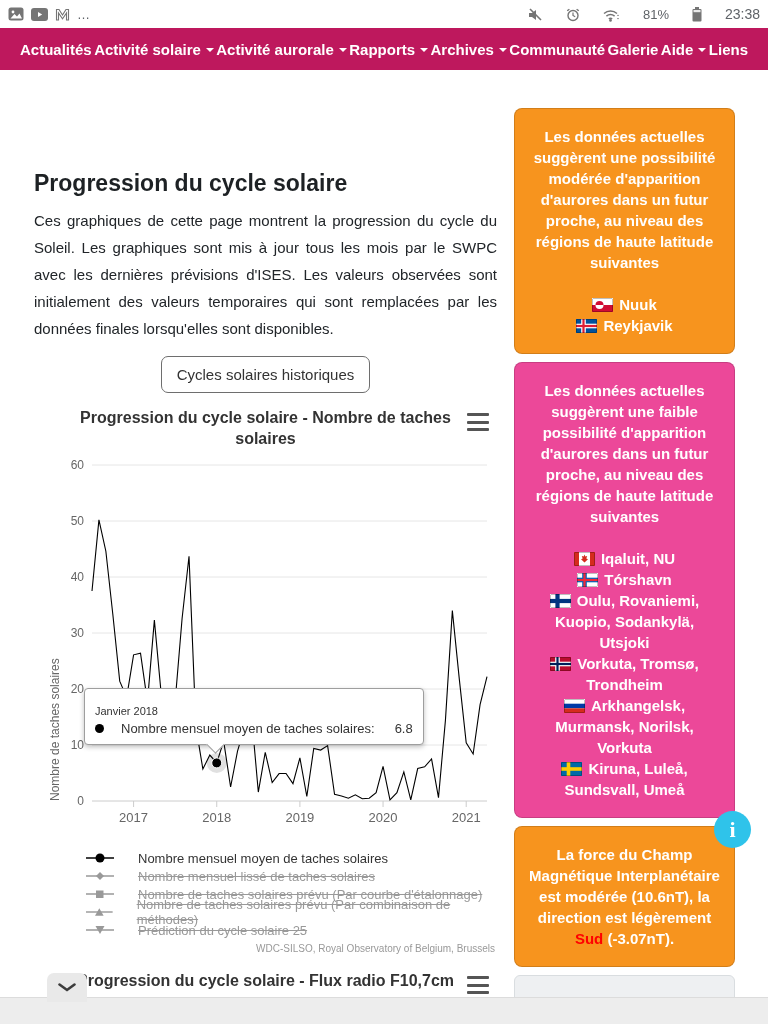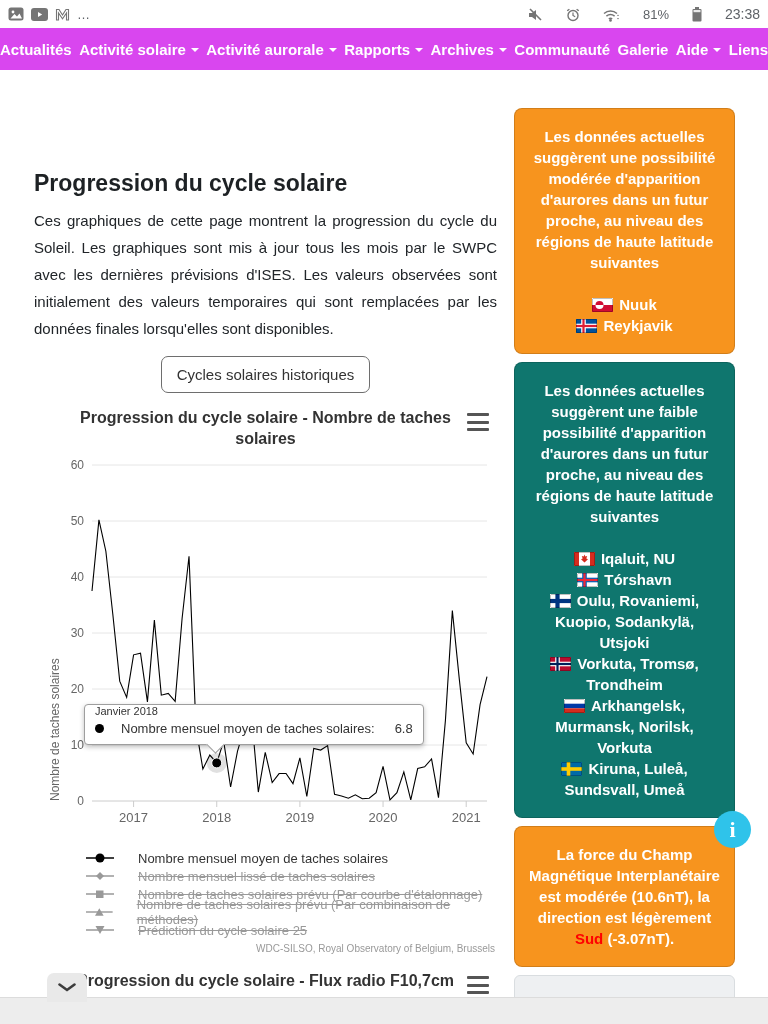--- a/index.html
+++ b/index.html
@@ -7,22 +7,22 @@
        font-family:"Liberation Sans", sans-serif;color:#212529;}
   
   .statusbar{height:28px;background:#fff;display:flex;align-items:center;
              padding:0 8px;color:#70757a;font-size:13px;}
   .sb-left{display:flex;align-items:center;gap:7px;flex:1;}
   .sb-right{display:flex;align-items:flex-end;gap:23px;}
   .sb-ico{display:inline-flex;align-items:center;}
   .sb-txt{color:#5f6368;font-size:13px;}
   .sb-time{color:#5f6368;font-size:14px;}
   
-  .navbar{height:42px;background:#d946ef;display:flex;align-items:center;
-          justify-content:space-between;padding:0 0;}
+  .navbar{height:42px;background:#be185d;display:flex;align-items:center;
+          justify-content:space-between;padding:0 20px;}
   .nav-item{color:#fff;font-size:15px;font-weight:700;display:flex;align-items:center;
             gap:5px;cursor:pointer;white-space:nowrap;}
   .caret{width:0;height:0;border-left:4px solid transparent;border-right:4px solid transparent;
          border-top:4px solid #fff;display:inline-block;margin-top:2px;}
   
   .main-col{position:absolute;left:34px;top:70px;width:463px;}
   .sidebar{position:absolute;left:514px;top:70px;width:221px;}
   
   h1{font-size:23px;font-weight:600;margin:100px 0 10px;color:#1d2124;}
   .intro{font-size:15px;line-height:27px;text-align:justify;margin:0 0 14px;}
@@ -32,22 +32,22 @@
   .chart-block{position:relative;margin-top:10px;}
   .chart-title{font-size:16px;font-weight:700;color:#333;text-align:center;
                width:400px;margin:0 auto;line-height:21px;}
   .hamburger{position:absolute;right:8px;top:4px;width:22px;height:18px;cursor:pointer;
              display:flex;flex-direction:column;justify-content:space-between;padding:2px 0;}
   .hamburger span{display:block;height:3px;background:#555;border-radius:1px;}
   .chart-area{position:relative;margin-top:4px;}
   .y-title{position:absolute;left:14px;top:12px;height:336px;display:flex;align-items:center;
            writing-mode:vertical-rl;transform:rotate(180deg);color:#666;font-size:12px;}
   
-  .tooltip{position:absolute;left:50px;top:251px;background:#fff;border:1px solid #9e9e9e;
-           border-radius:4px;box-shadow:0 2px 5px rgba(0,0,0,.25);padding:0 10px 8px;
+  .tooltip{position:absolute;left:50px;top:235px;background:#fff;border:1px solid #9e9e9e;
+           border-radius:4px;box-shadow:0 2px 5px rgba(0,0,0,.25);padding:16px 10px 8px;
            white-space:nowrap;z-index:5;}
   .tooltip .tt-date{font-size:11px;color:#333;margin-bottom:4px;}
   .tooltip .tt-line{font-size:13px;color:#333;display:flex;align-items:center;gap:17px;}
   .tt-dot{width:9px;height:9px;border-radius:50%;background:#000;display:inline-block;}
   .tt-val{font-weight:400;margin-left:3px;}
   .tt-notch{position:absolute;left:124px;bottom:-7px;width:12px;height:12px;background:#fff;
             border-right:1px solid #9e9e9e;border-bottom:1px solid #9e9e9e;transform:rotate(45deg);}
   
   .legend{margin:12px 0 0 52px;}
   .legend-row{display:flex;align-items:center;gap:24px;height:18px;cursor:pointer;}
@@ -56,21 +56,21 @@
   .credit{text-align:right;font-size:10px;color:#999;margin:4px 2px 0 0;}
   .chart2-head{position:relative;margin-top:16px;}
   .axis-partial{display:flex;align-items:center;margin-top:14px;}
   .axis-partial .tick{width:50px;text-align:right;font-size:12px;color:#666;padding-right:8px;}
   .axis-partial .grid{flex:1;height:1px;background:#e6e6e6;}
   
   .alert-box{border-radius:8px;padding:17px 13px;margin-bottom:8px;color:#fff;
              font-size:15px;font-weight:700;text-align:center;line-height:21px;
              border:1px solid rgba(0,0,0,.15);}
   .box-orange{background:#f7941e;margin-top:38px;}
-  .box-green{background:#0f766e;}
+  .box-green{background:#ec4899;}
   .box-imf{background:#f7941e;position:relative;}
   .locations{margin-top:21px;}
   .loc-row{line-height:21px;}
   .flag{display:inline-block;vertical-align:-2px;margin-right:6px;}
   .imf-red{color:#f00;}
   .info-btn{position:absolute;top:-16px;right:-17px;width:37px;height:37px;border-radius:50%;
             background:#2fc3ea;color:#fff;display:flex;align-items:center;justify-content:center;
             font:700 22px "Liberation Serif", serif;cursor:pointer;z-index:6;}
   .news-card{border:1px solid #d9dde0;border-radius:6px;background:#eef0f2;overflow:hidden;}
   .news-title{font-size:26px;color:#212529;text-align:center;line-height:34px;padding:14px 8px 18px;}

